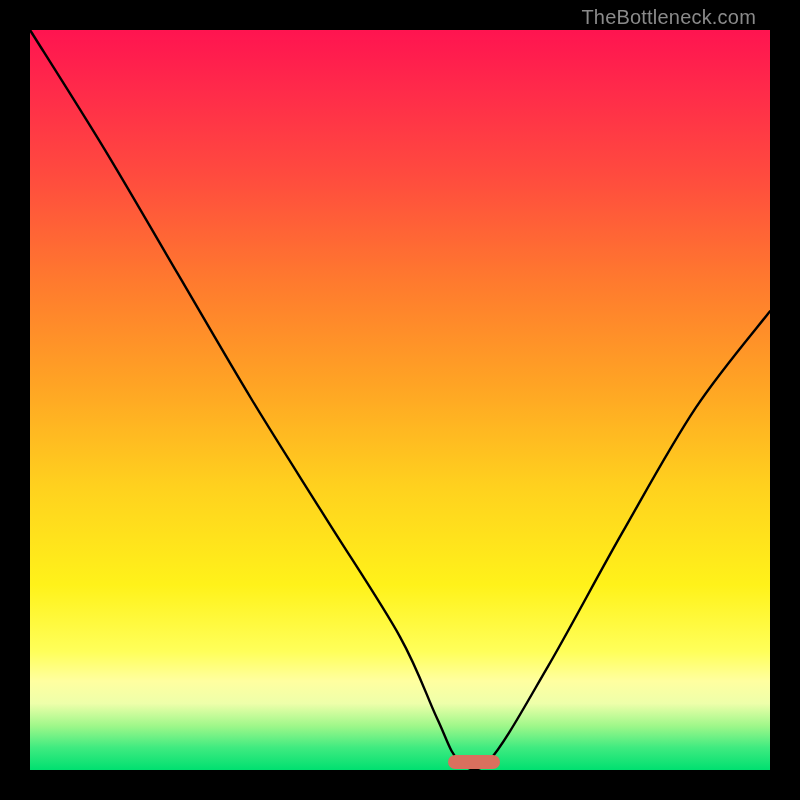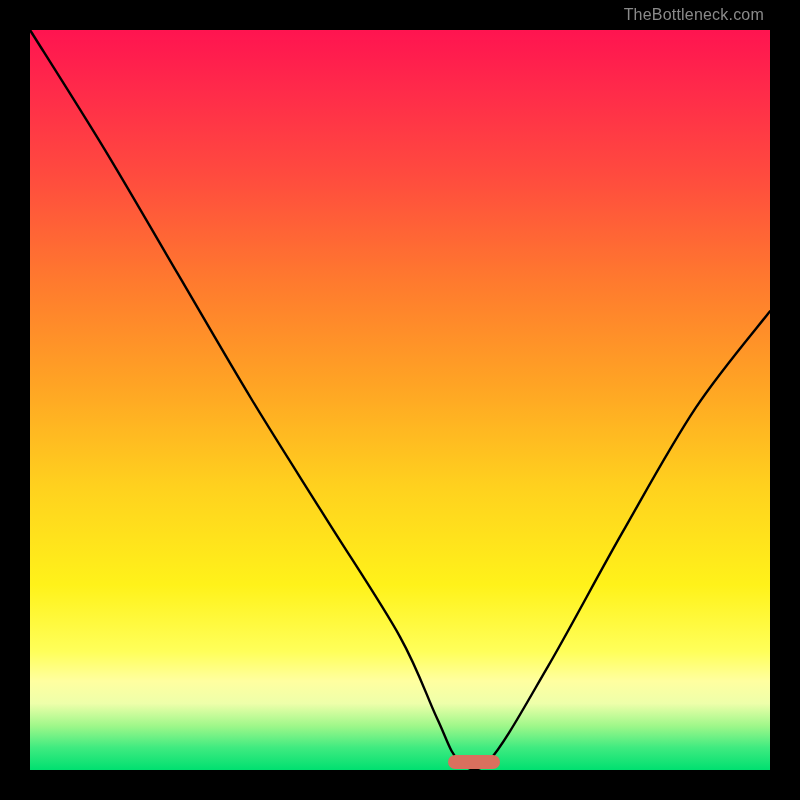--- a/index.html
+++ b/index.html
@@ -38,23 +38,23 @@
       #ffffa0 88%,
       #eeffaa 91%,
       #a0f78a 94%,
       #3feb80 97%,
       #00e070 100%
     );
   }
   .watermark {
     position: absolute;
     top: 6px;
-    right: 36px;
+    right: 44px;
     color: #8a8a8a;
-    font-size: 16px;
+    font-size: 20px;
     letter-spacing: 0.2px;
     font-weight: 500;
   }
   svg.curve {
     position: absolute;
     top: 0;
     left: 0;
   }
   .marker {
     position: absolute;

